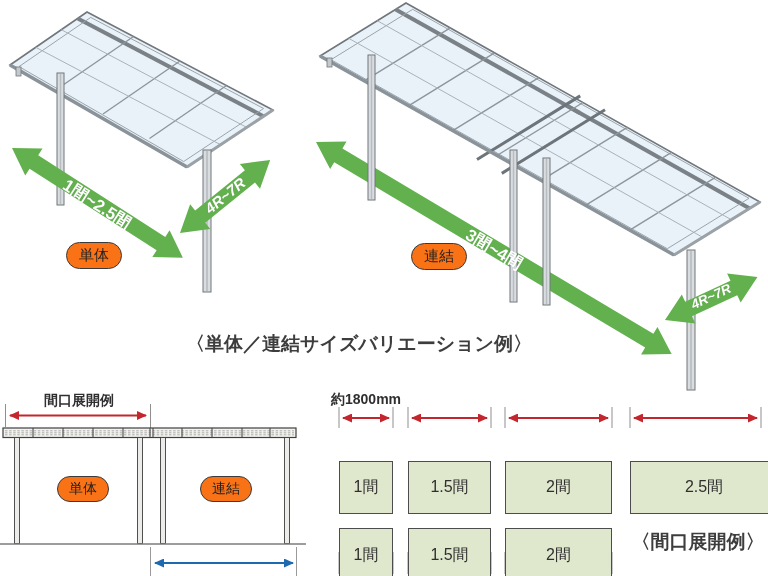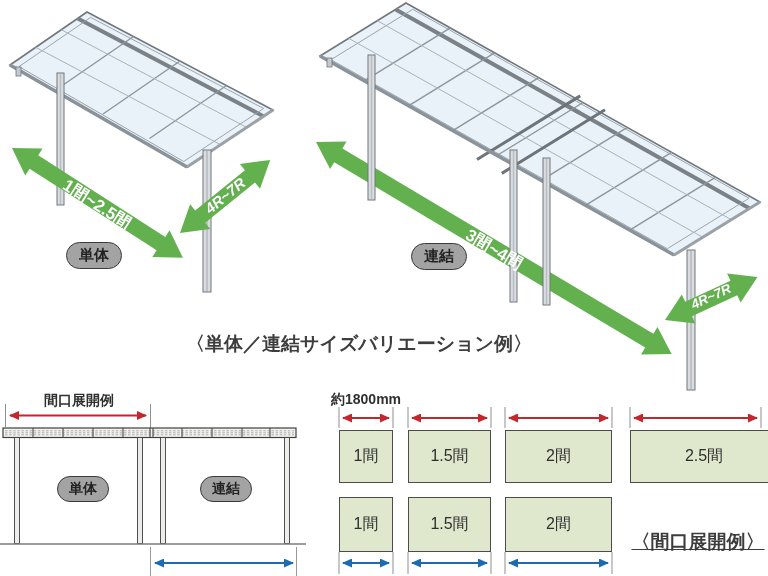--- a/index.html
+++ b/index.html
@@ -2,27 +2,27 @@
 <html><head>
 <meta charset="utf-8">
 <style>
   html,body{margin:0;padding:0;background:#ffffff;}
   #stage{position:relative;width:768px;height:576px;background:#ffffff;overflow:hidden;
          font-family:"Liberation Sans",sans-serif;}
   #stage svg{position:absolute;left:0;top:0;}
   .lbl{position:absolute;color:#3d3d3d;white-space:nowrap;}
   .arrow-lbl{color:#ffffff;font-weight:bold;text-align:center;text-shadow:0 0 1px rgba(0,0,0,.15);}
   .italic{font-style:italic;}
-  .oval{position:absolute;background:#a3a3a3;border:1.6px solid #3a3a3a;border-radius:999px;
-        display:flex;align-items:center;justify-content:center;font-weight:bold;
+  .oval{position:absolute;background:#f97316;border:1.6px solid #3a3a3a;border-radius:999px;
+        display:flex;align-items:center;justify-content:center;font-weight:normal;
         font-size:15px;color:#222222;}
   .caption{position:absolute;font-weight:bold;font-size:19px;color:#3d3d3d;text-align:center;margin-top:12px;}
   .dimlbl{position:absolute;font-weight:bold;font-size:14px;color:#2f2f2f;text-align:center;}
   .gbox{position:absolute;background:#dfe7cd;border:1.5px solid #4c4c4c;box-sizing:border-box;
-        display:flex;align-items:center;justify-content:center;font-size:16px;color:#2f2f2f;}
+        display:flex;align-items:center;justify-content:center;font-size:16px;color:#2f2f2f;margin-top:31px;}
 </style>
 </head>
 <body>
 
 <div id="stage">
 
   <svg width="768" height="576" viewBox="0 0 768 576">
     <defs>
       <marker id="mRed" markerUnits="userSpaceOnUse" markerWidth="10" markerHeight="9" viewBox="0 0 10 9" refX="9" refY="4.5" orient="auto-start-reverse">
         <path d="M0,0 L10,4.5 L0,9 Z" fill="#c3272d"></path>
@@ -153,15 +153,15 @@
 
   <div class="gbox" style="left:339px;top:430px;width:54px;height:53px;">1間</div>
   <div class="gbox" style="left:408px;top:430px;width:83px;height:53px;">1.5間</div>
   <div class="gbox" style="left:505px;top:430px;width:107px;height:53px;">2間</div>
   <div class="gbox" style="left:630px;top:430px;width:148px;height:53px;text-align:center;">2.5間</div>
 
   <div class="gbox" style="left:339px;top:497px;width:54px;height:55px;">1間</div>
   <div class="gbox" style="left:408px;top:497px;width:83px;height:55px;">1.5間</div>
   <div class="gbox" style="left:505px;top:497px;width:107px;height:55px;">2間</div>
 
-  <div class="caption" style="left:627px;top:517px;width:142px;text-decoration:underline;">〈間口展開例〉</div>
+  <div class="caption" style="left:627px;top:517px;width:142px;">〈間口展開例〉</div>
 
 </div>
 
 </body></html>

